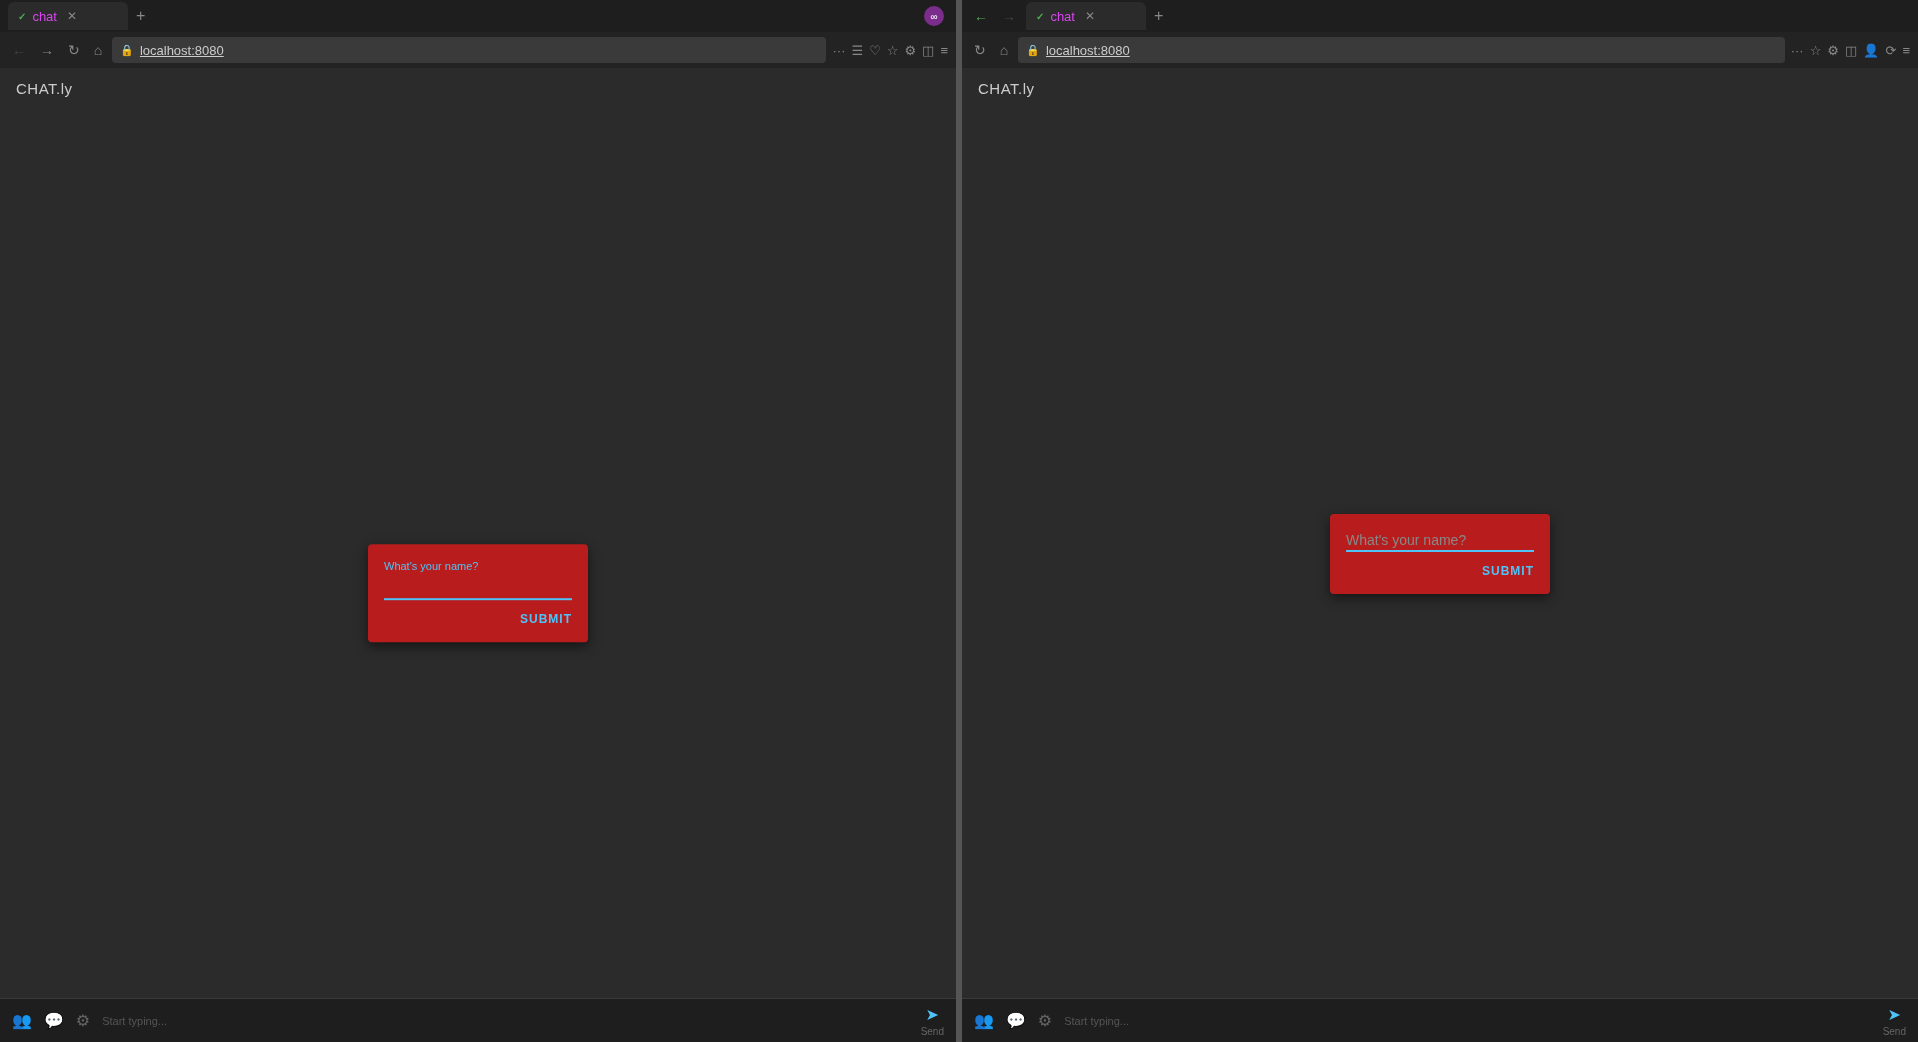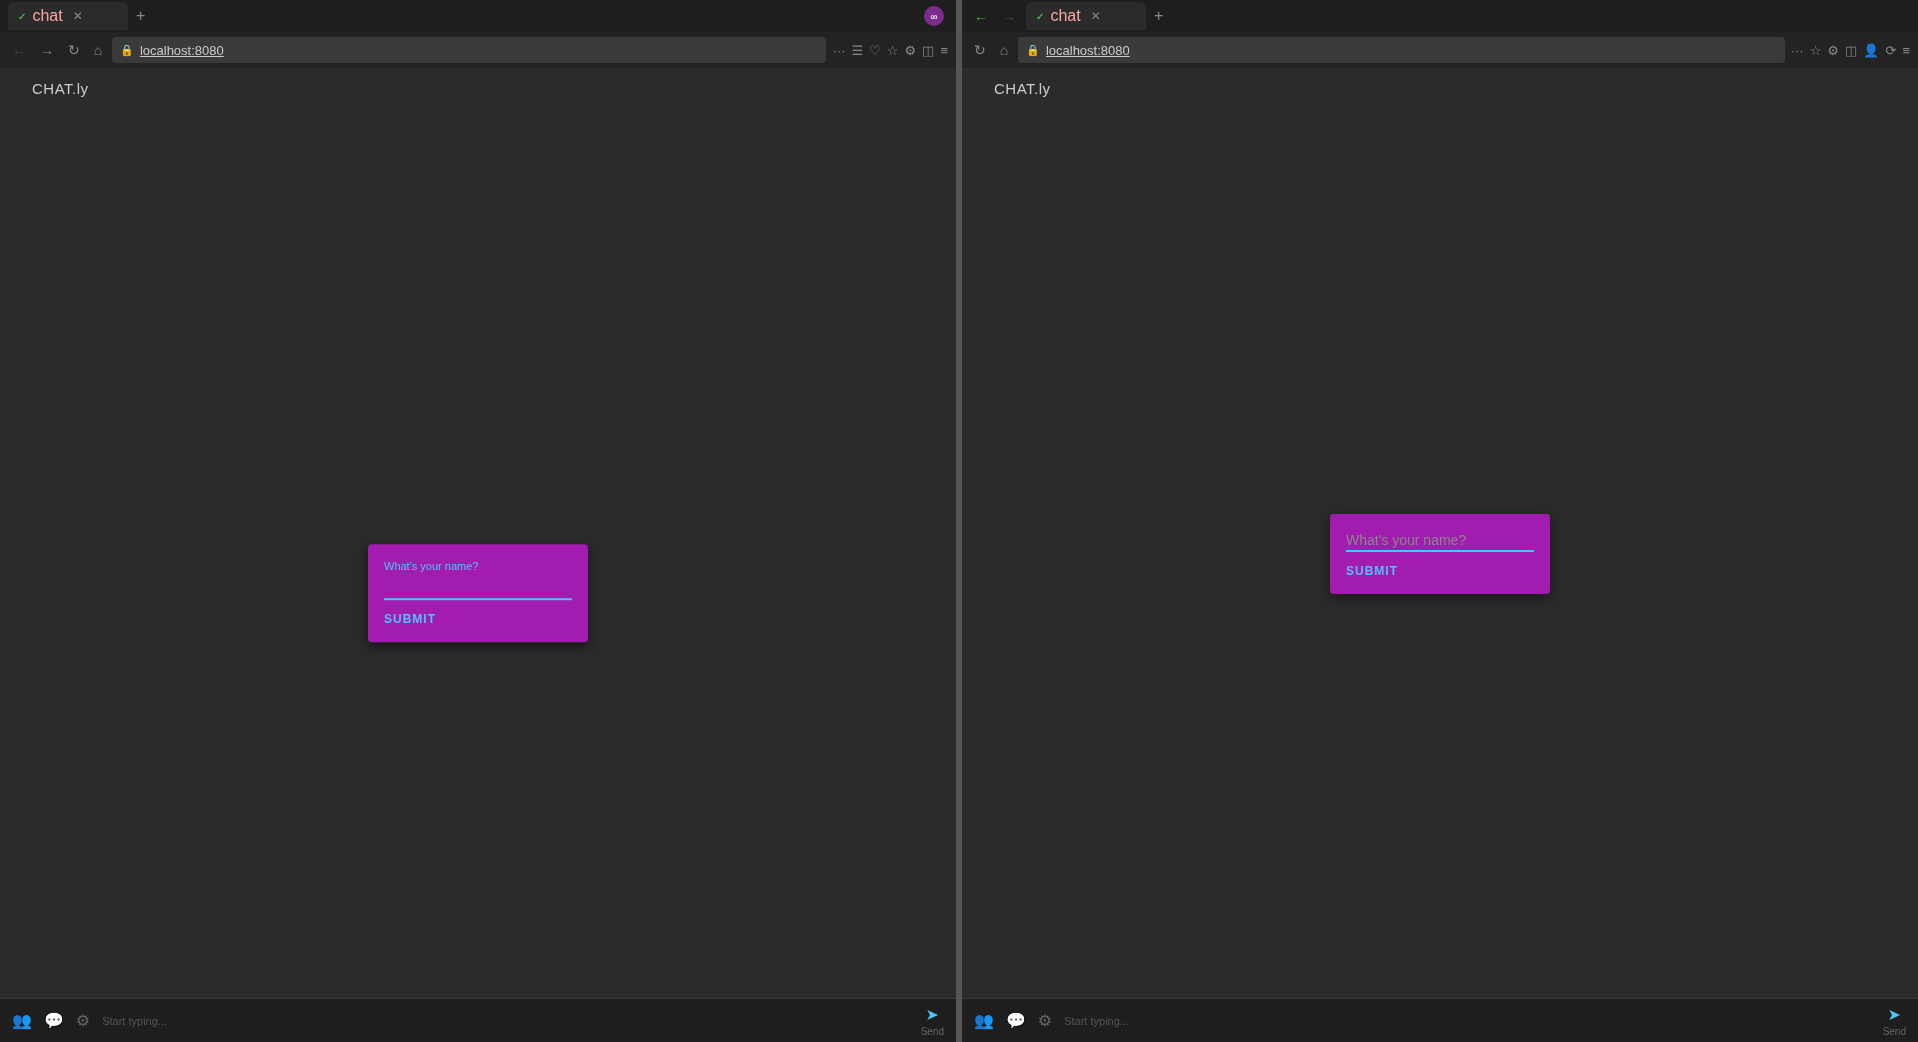--- a/index.html
+++ b/index.html
@@ -45,22 +45,22 @@
       min-width: 120px;
     }
 
     .tab-favicon {
       color: #4caf50;
       font-size: 10px;
       font-weight: bold;
     }
 
     .tab-title {
-      color: #fca5a5;
-      font-size: 16px;
+      color: #d946ef;
+      font-size: 13px;
     }
 
     .tab-close {
       color: #888;
       font-size: 12px;
       cursor: pointer;
       margin-left: 4px;
     }
 
     .tab-new {
@@ -144,39 +144,39 @@
     .app-area {
       flex: 1;
       background: #2b2b2b;
       display: flex;
       flex-direction: column;
       position: relative;
     }
 
     
     .app-header {
-      padding: 12px 32px;
+      padding: 12px 16px;
       color: #ccc;
       font-size: 15px;
       font-weight: 500;
       letter-spacing: 0.5px;
     }
 
     
     .chat-content {
       flex: 1;
       position: relative;
       display: flex;
       align-items: center;
       justify-content: center;
     }
 
     
     .name-dialog {
-      background: #a21caf;
+      background: #b91c1c;
       border-radius: 4px;
       padding: 16px;
       width: 220px;
       box-shadow: 0 4px 12px rgba(0,0,0,0.5);
     }
 
     .name-dialog.left-dialog {
       position: absolute;
       left: 50%;
       top: 50%;
@@ -204,20 +204,21 @@
       outline: none;
       caret-color: #4fc3f7;
     }
 
     .dialog-input::placeholder {
       color: #888;
     }
 
     .dialog-submit {
       display: flex;
+      justify-content: flex-end;
       margin-top: 12px;
     }
 
     .submit-btn {
       background: transparent;
       border: none;
       color: #4fc3f7;
       font-size: 12px;
       font-weight: bold;
       letter-spacing: 1px;

